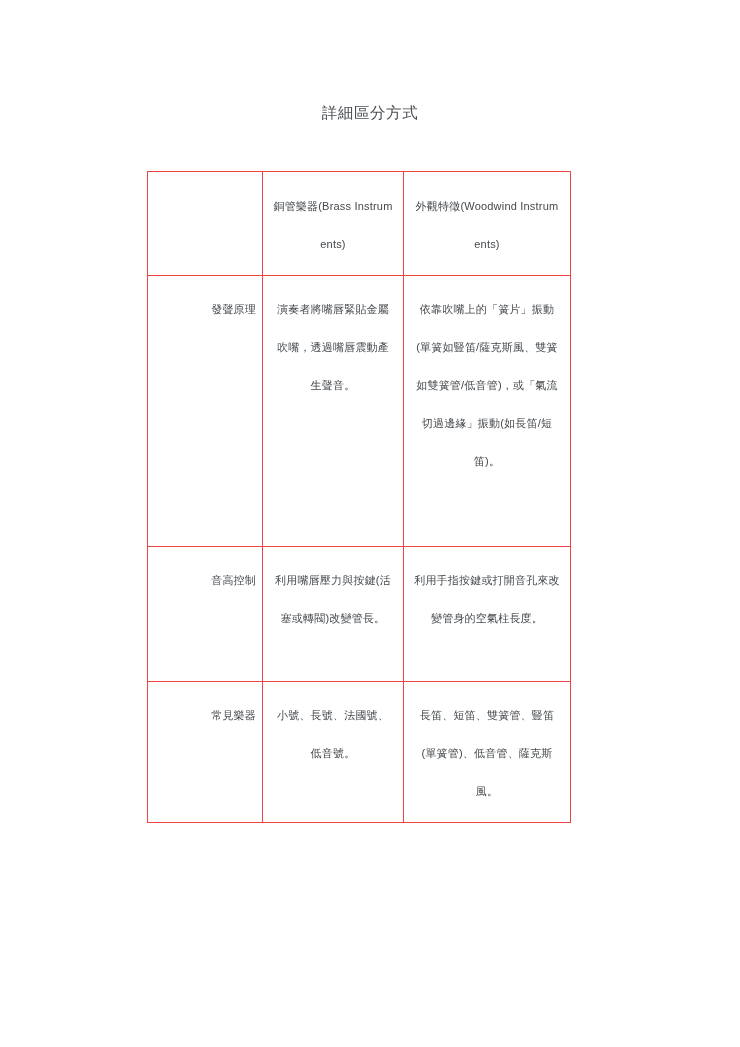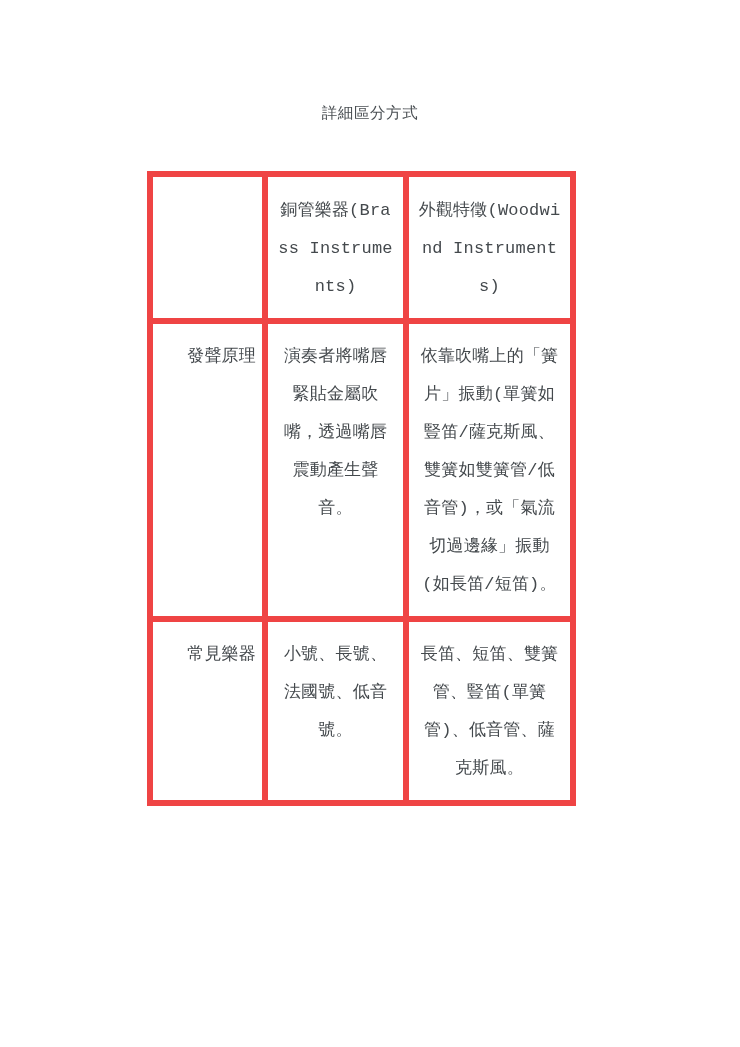--- a/index.html
+++ b/index.html
@@ -49,31 +49,30 @@
     border-collapse: collapse;
     width: 423px;
     table-layout: fixed;
   }
 
   table.cmp col.c0 { width: 115px; }
   table.cmp col.c1 { width: 141px; }
   table.cmp col.c2 { width: 167px; }
 
   table.cmp td {
-    border: 6px solid #ef4444;
+    border: 1px solid #ef4444;
     vertical-align: top;
     padding: 14px 9px 12px 9px;
     text-align: center;
-    font-size: 17px;
+    font-size: 11px;
     line-height: 38px;
     letter-spacing: 0.2px;
     color: #44494d;
     word-break: break-all;
     overflow-wrap: break-word;
-    font-family: Liberation Mono, monospace;
   }
 
   table.cmp td.label-cell {
     padding-left: 6px;
     padding-right: 6px;
     text-align: right;
   }
 
   table.cmp tr.header-row td {
     padding-top: 15px;
@@ -110,20 +109,25 @@
           <td>銅管樂器(Brass Instruments)</td>
           <td>外觀特徵(Woodwind Instruments)</td>
         </tr>
 
         <tr class="row-0">
           <td class="label-cell">發聲原理</td>
           <td>演奏者將嘴唇緊貼金屬吹嘴，透過嘴唇震動產生聲音。</td>
           <td>依靠吹嘴上的「簧片」振動(單簧如豎笛/薩克斯風、雙簧如雙簧管/低音管)，或「氣流切過邊緣」振動(如長笛/短笛)。</td>
         </tr>
 
+        <tr class="row-1">
+          <td class="label-cell">音高控制</td>
+          <td>利用嘴唇壓力與按鍵(活塞或轉閥)改變管長。</td>
+          <td>利用手指按鍵或打開音孔來改變管身的空氣柱長度。</td>
+        </tr>
 
 
         <tr class="row-3">
           <td class="label-cell">常見樂器</td>
           <td>小號、長號、法國號、低音號。</td>
           <td>長笛、短笛、雙簧管、豎笛(單簧管)、低音管、薩克斯風。</td>
         </tr>
       </tbody>
     </table>
   </div>

